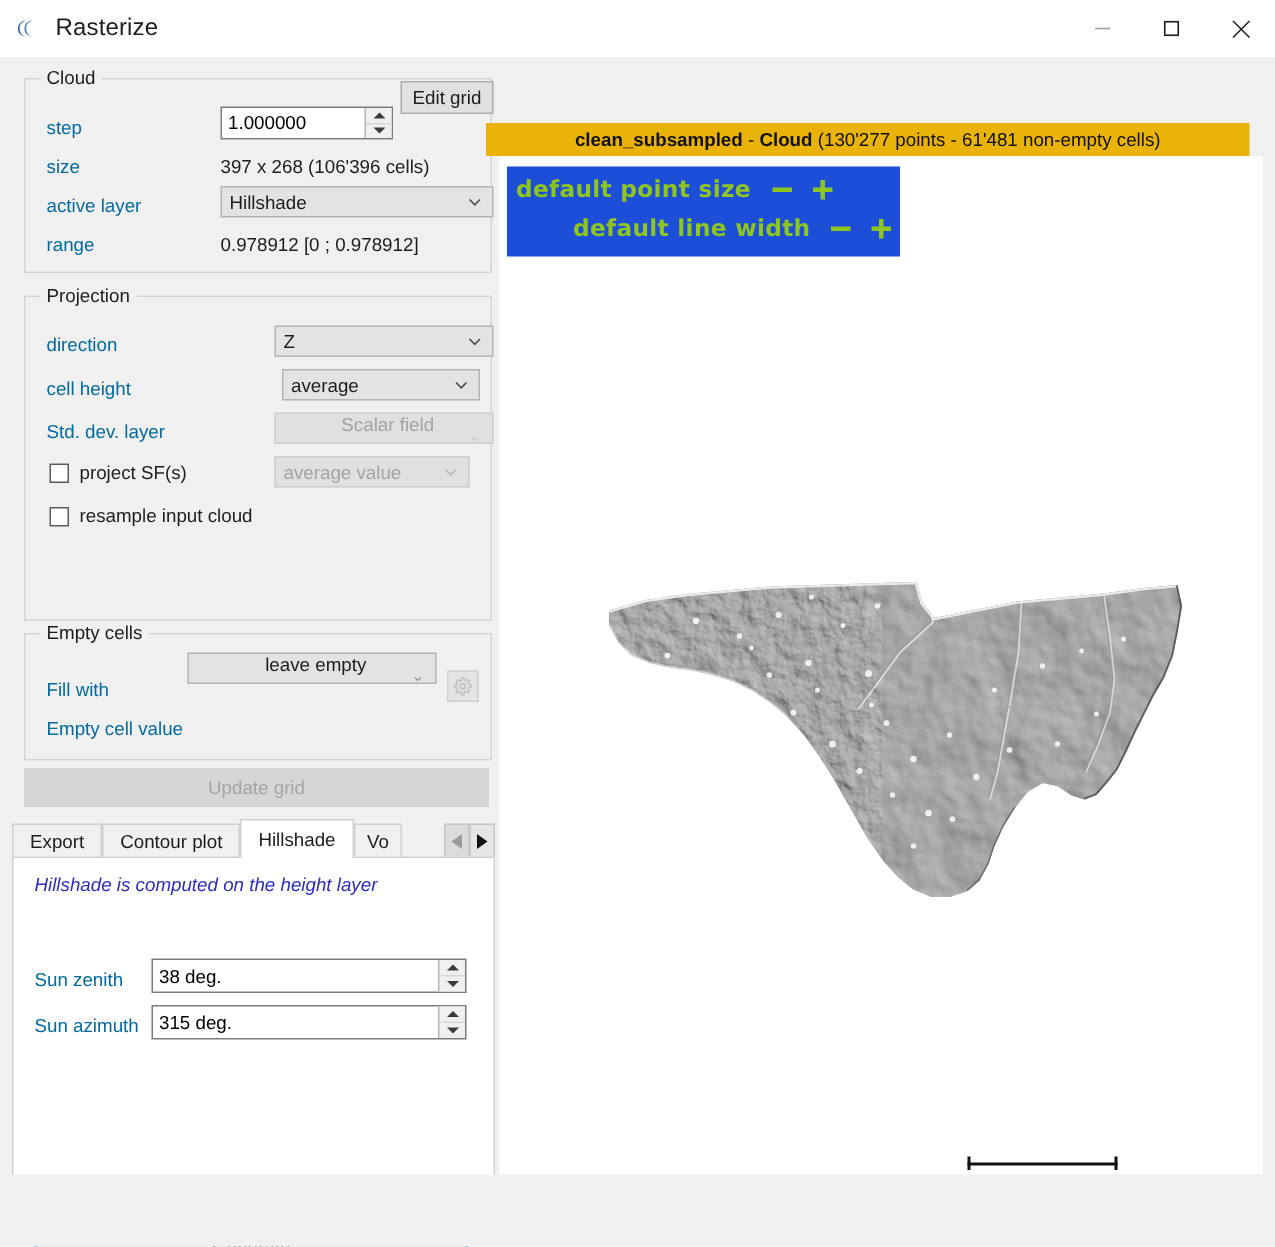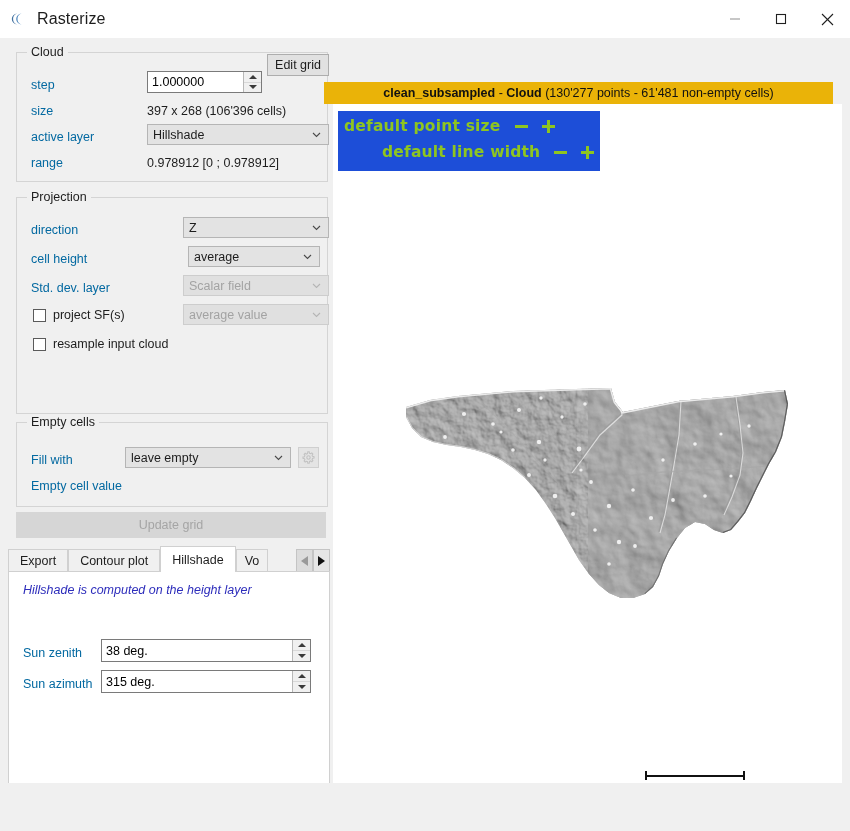--- a/index.html
+++ b/index.html
@@ -437,49 +437,49 @@
 
       <div class="row-label" style="left:14px; top:54px;">cell height</div>
       <div class="combo" style="left:171px; top:48px; width:132px; height:21px;">
         <span>average</span>
         <svg class="chev" viewBox="0 0 9 9">
           <polyline points="1,3 4.5,6.5 8,3" fill="none" stroke="#4a4a4a" stroke-width="1.1"></polyline>
         </svg>
       </div>
 
       <div class="row-label" style="left:14px; top:83px;">Std. dev. layer</div>
-      <div class="combo disabled" style="left:166px; top:77px; width:146px; height:21px;">
+      <div class="combo disabled" style="left:166px; top:77px; width:146px; height:21px;flex-direction:column;">
         <span>Scalar field</span>
         <svg class="chev" viewBox="0 0 9 9">
           <polyline points="1,3 4.5,6.5 8,3" fill="none" stroke="#b5b5b5" stroke-width="1.1"></polyline>
         </svg>
       </div>
 
       <div class="checkrow" style="left:16px; top:110px;">
         <span class="checkbox-box"></span>
         <span class="cb-label">project SF(s)</span>
       </div>
-      <div class="combo disabled" style="left:166px; top:106px; width:146px; height:21px;">
+      <div class="combo disabled" style="left:166px; top:106px; width:130px; height:21px;">
         <span>average value</span>
         <svg class="chev" viewBox="0 0 9 9">
           <polyline points="1,3 4.5,6.5 8,3" fill="none" stroke="#b5b5b5" stroke-width="1.1"></polyline>
         </svg>
       </div>
 
       <div class="checkrow" style="left:16px; top:139px;">
         <span class="checkbox-box"></span>
         <span class="cb-label">resample input cloud</span>
       </div>
     </div>
 
     <div class="groupbox" style="left:8px; top:378px; width:310px; height:83px;">
       <div class="gb-title">Empty cells</div>
 
       <div class="row-label" style="left:14px; top:30px;">Fill with</div>
-      <div class="combo" style="left:108px; top:24px; width:166px; height:21px;">
+      <div class="combo" style="left:108px; top:12px; width:166px; height:21px;flex-direction:column;">
         <span>leave empty</span>
         <svg class="chev" viewBox="0 0 9 9">
           <polyline points="1,3 4.5,6.5 8,3" fill="none" stroke="#4a4a4a" stroke-width="1.1"></polyline>
         </svg>
       </div>
       <div class="gearbtn" style="left:281px; top:24px; width:21px; height:21px;">
         <svg width="13" height="13" viewBox="0 0 16 16">
           <path d="M8 5.2a2.8 2.8 0 1 0 0 5.6 2.8 2.8 0 0 0 0-5.6zm0 4.2a1.4 1.4 0 1 1 0-2.8 1.4 1.4 0 0 1 0 2.8z" fill="#c2c2c2"></path>
           <path d="M7.1 1h1.8l.3 1.8 1.4.6 1.5-1 1.3 1.3-1 1.5.6 1.4 1.8.3v1.8l-1.8.3-.6 1.4 1 1.5-1.3 1.3-1.5-1-1.4.6L8.9 15H7.1l-.3-1.8-1.4-.6-1.5 1L2.6 12.3l1-1.5-.6-1.4L1.2 9.1V7.3l1.8-.3.6-1.4-1-1.5 1.3-1.3 1.5 1 1.4-.6z" fill="none" stroke="#c2c2c2" stroke-width="1.3"></path>
         </svg>

